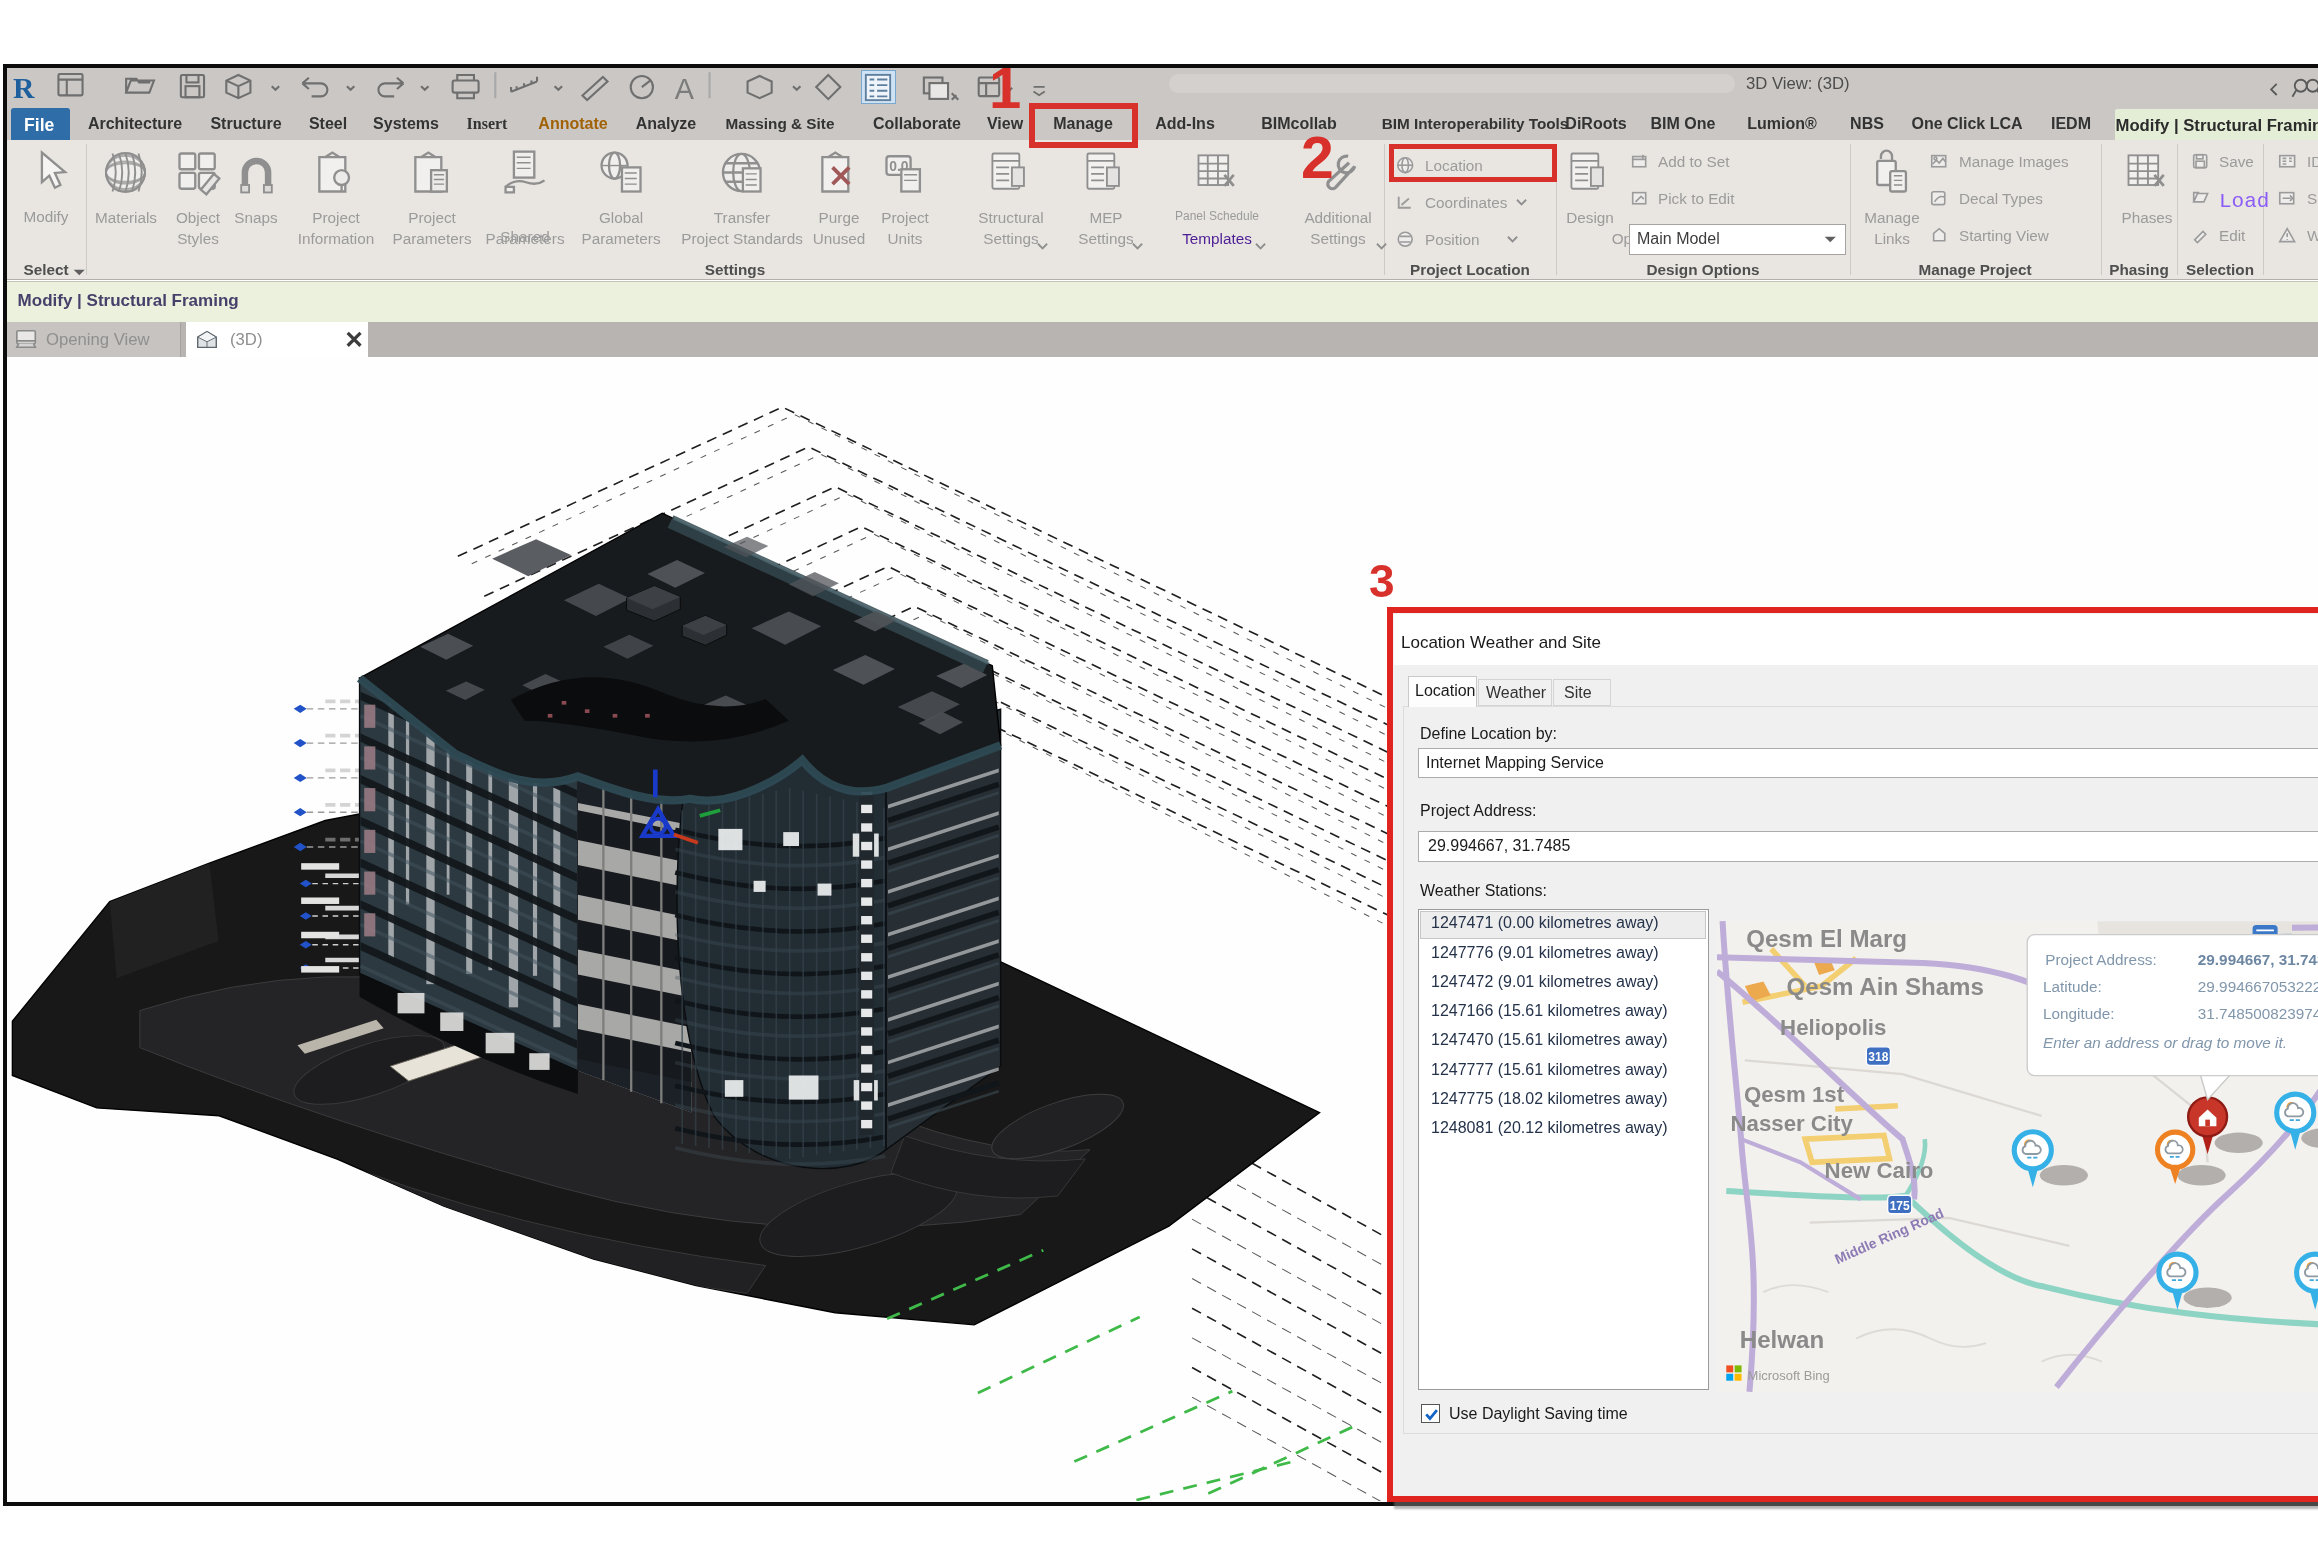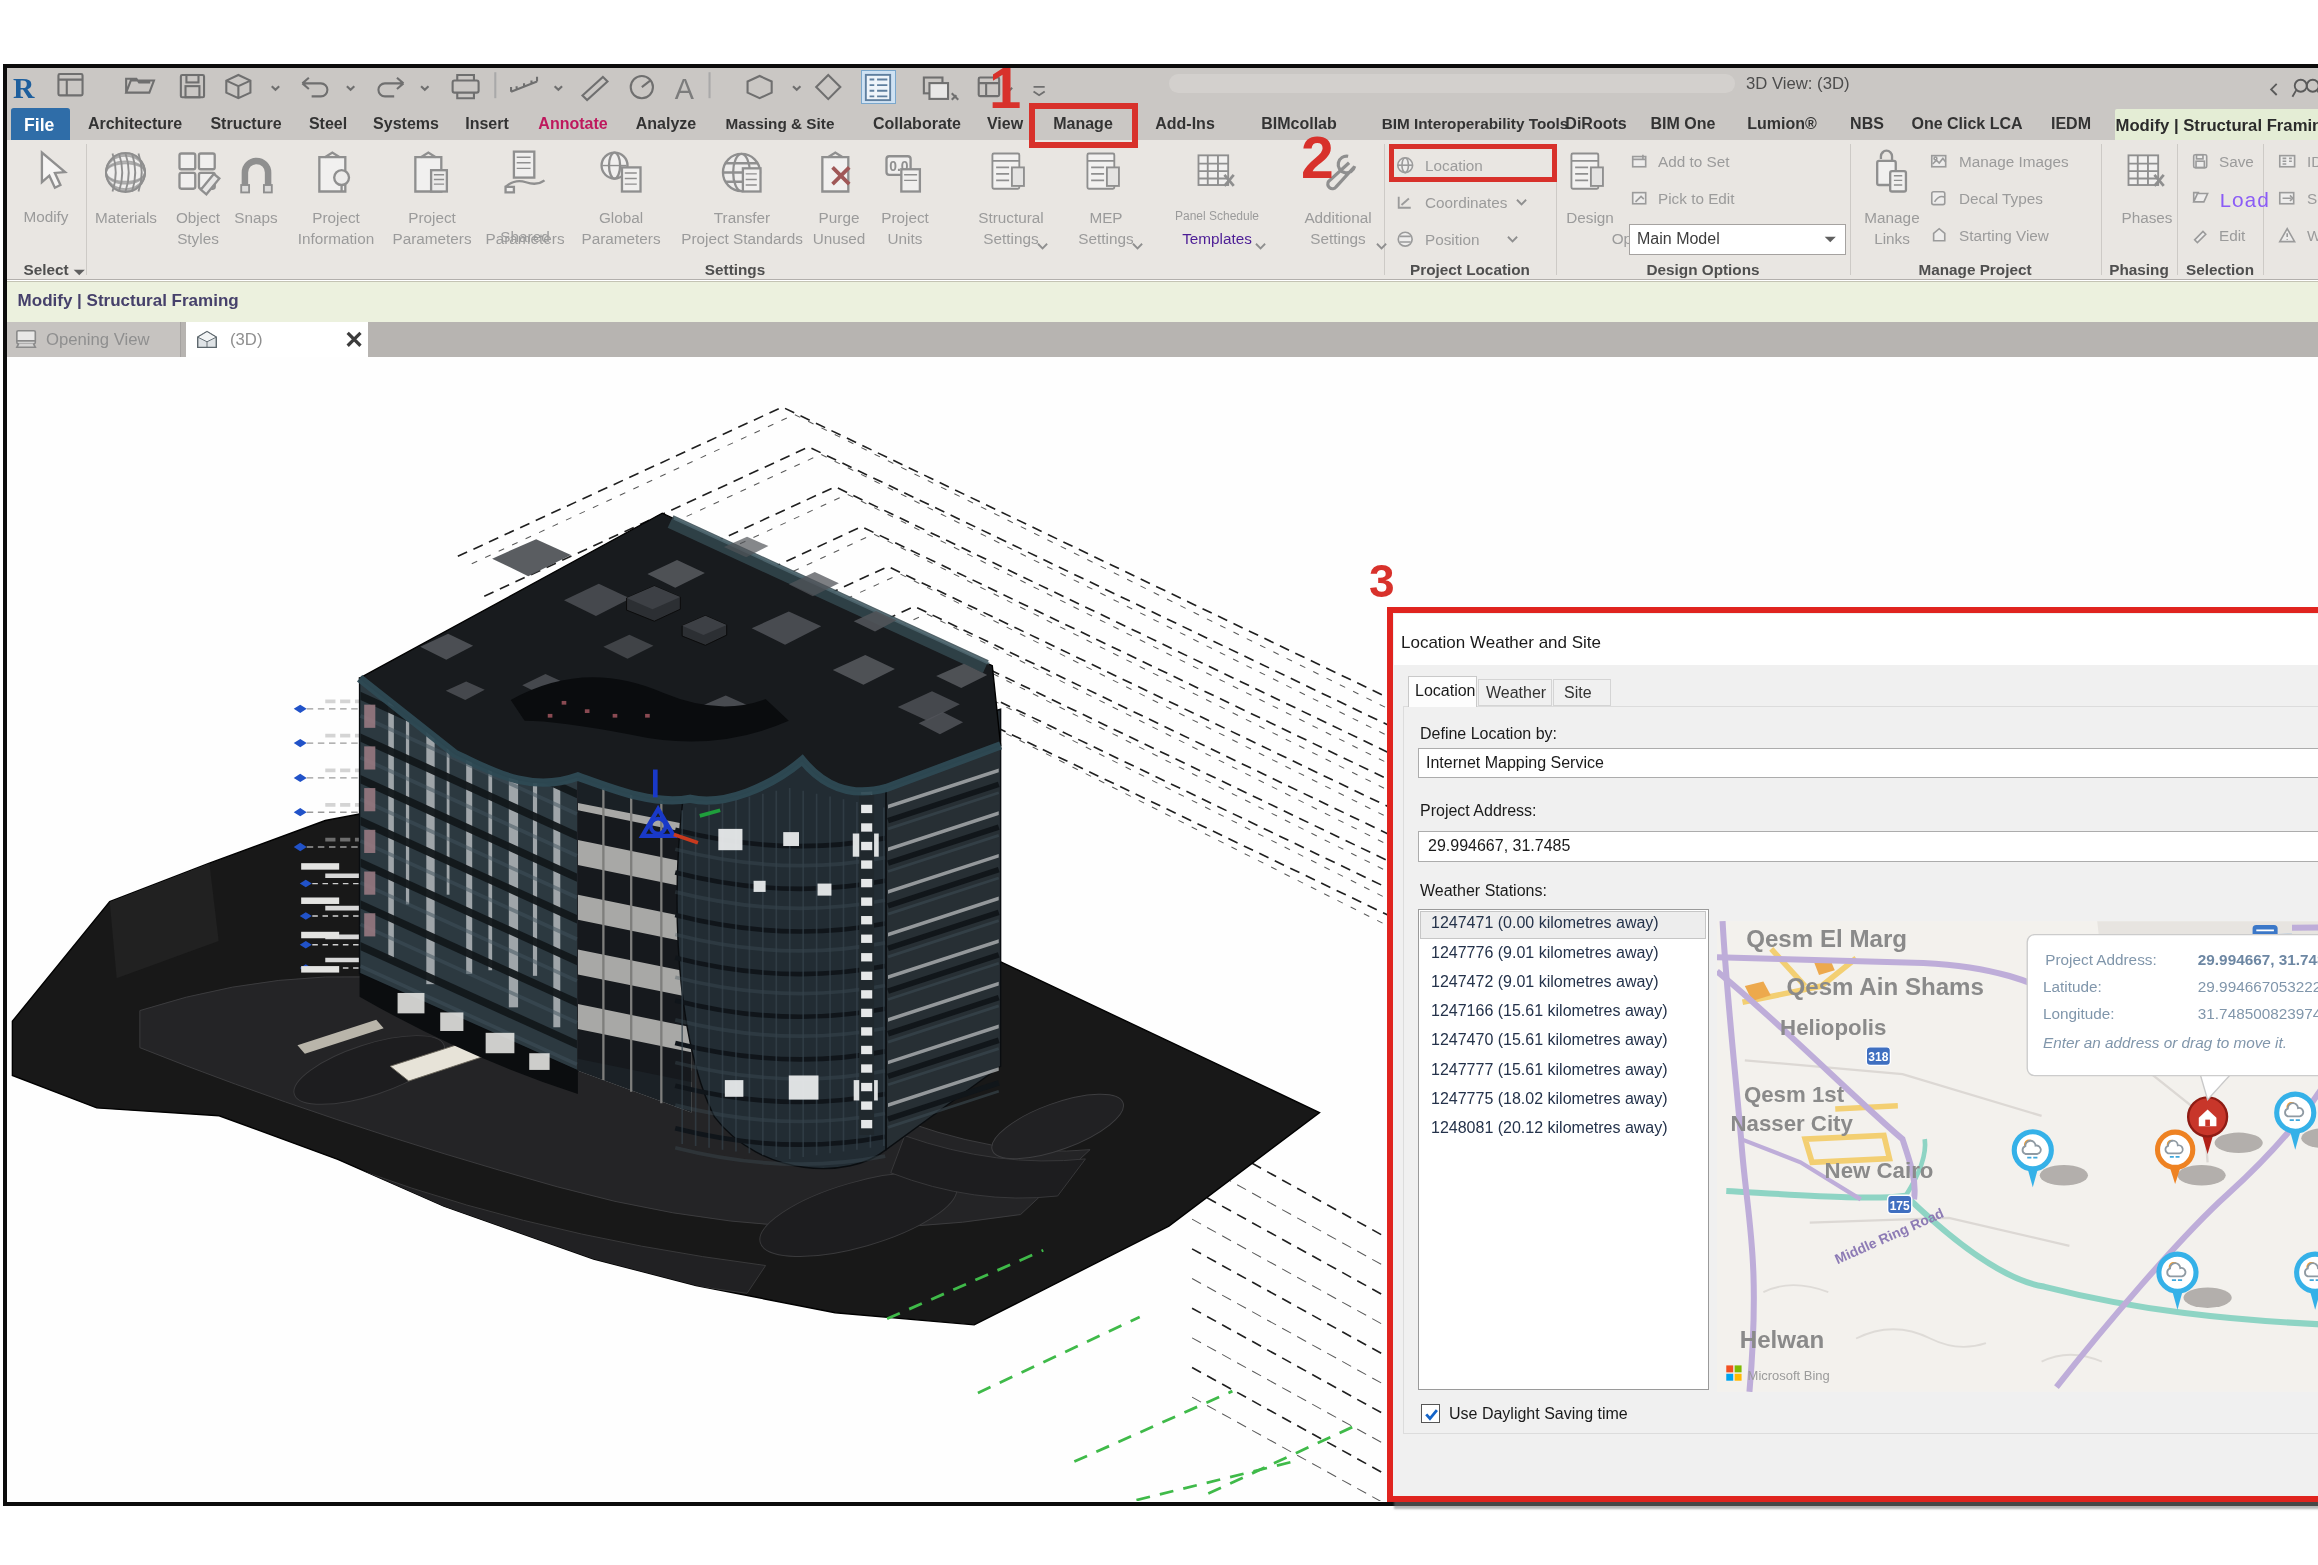--- a/index.html
+++ b/index.html
@@ -79,22 +79,22 @@
         <path d="M730 40 l9 9 l9 -9"></path>
       </g>
     </svg>
 <div class="abs" style="left:7px;top:109px;width:2766px;height:31px;background:#cac7c4;"></div>
 <div class="abs" style="left:11px;top:108px;width:59px;height:32px;background:#2f6da8;border-radius:2.8px 2.8px 0 0;"></div>
 <div class="tx" style="left:24px;top:115px;font-size:17.6px;font-weight:bold;color:#ffffff;">File</div>
 <div class="tx" style="left:135px;top:115px;transform:translateX(-50%);font-size:16px;font-weight:bold;color:#333333;">Architecture</div>
 <div class="tx" style="left:246px;top:115px;transform:translateX(-50%);font-size:16px;font-weight:bold;color:#333333;">Structure</div>
 <div class="tx" style="left:328px;top:115px;transform:translateX(-50%);font-size:16px;font-weight:bold;color:#333333;">Steel</div>
 <div class="tx" style="left:406px;top:115px;transform:translateX(-50%);font-size:16px;font-weight:bold;color:#333333;">Systems</div>
-<div class="tx" style="left:487px;top:115px;transform:translateX(-50%);font-size:16px;font-weight:bold;color:#333333;">Insert</div>
-<div class="tx" style="left:573px;top:115px;transform:translateX(-50%);font-size:16px;font-weight:bold;color:#be185d;text-align:center;">Annotate</div>
+<div class="tx" style="left:487px;top:115px;transform:translateX(-50%);font-size:16px;font-weight:bold;color:#333333;font-family:Liberation Serif, serif;">Insert</div>
+<div class="tx" style="left:573px;top:115px;transform:translateX(-50%);font-size:16px;font-weight:bold;color:#a16207;text-align:center;">Annotate</div>
 <div class="tx" style="left:666px;top:115px;transform:translateX(-50%);font-size:16px;font-weight:bold;color:#333333;">Analyze</div>
 <div class="tx" style="left:780px;top:115px;transform:translateX(-50%);font-size:15.3px;font-weight:bold;color:#333333;">Massing &amp; Site</div>
 <div class="tx" style="left:917px;top:115px;transform:translateX(-50%);font-size:16px;font-weight:bold;color:#333333;">Collaborate</div>
 <div class="tx" style="left:1005px;top:115px;transform:translateX(-50%);font-size:16px;font-weight:bold;color:#333333;">View</div>
 <div class="tx" style="left:1083px;top:115px;transform:translateX(-50%);font-size:16px;font-weight:bold;color:#333333;">Manage</div>
 <div class="tx" style="left:1185px;top:115px;transform:translateX(-50%);font-size:16px;font-weight:bold;color:#333333;">Add-Ins</div>
 <div class="tx" style="left:1299px;top:115px;transform:translateX(-50%);font-size:16px;font-weight:bold;color:#333333;">BIMcollab</div>
 <div class="tx" style="left:1475px;top:115px;transform:translateX(-50%);font-size:15.3px;font-weight:bold;color:#333333;">BIM Interoperability Tools</div>
 <div class="tx" style="left:1596px;top:115px;transform:translateX(-50%);font-size:16px;font-weight:bold;color:#333333;">DiRoots</div>
 <div class="tx" style="left:1683px;top:115px;transform:translateX(-50%);font-size:16px;font-weight:bold;color:#333333;">BIM One</div>

